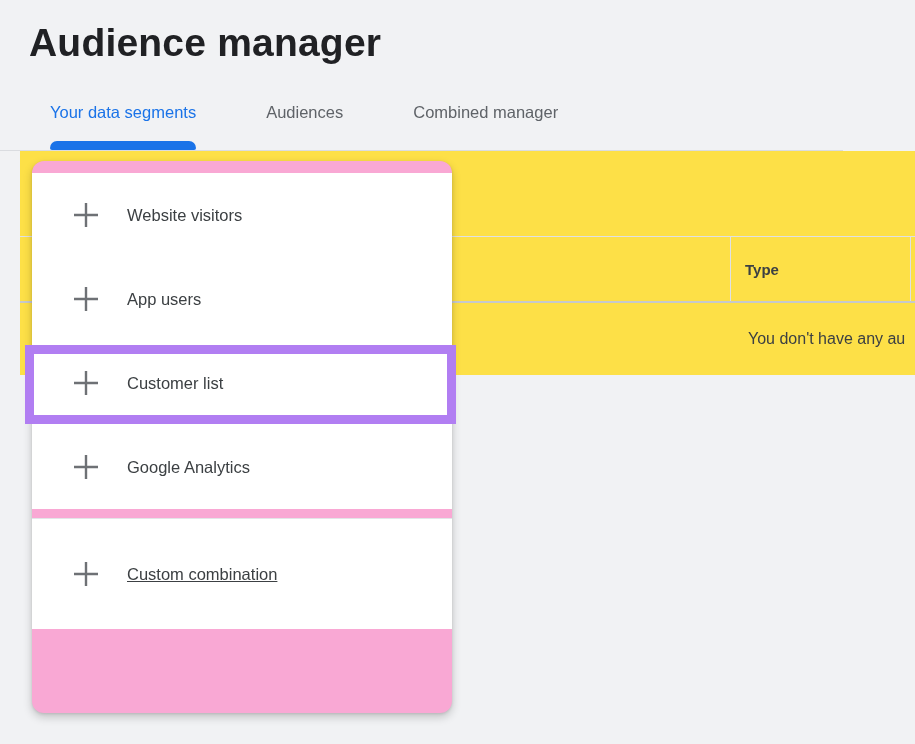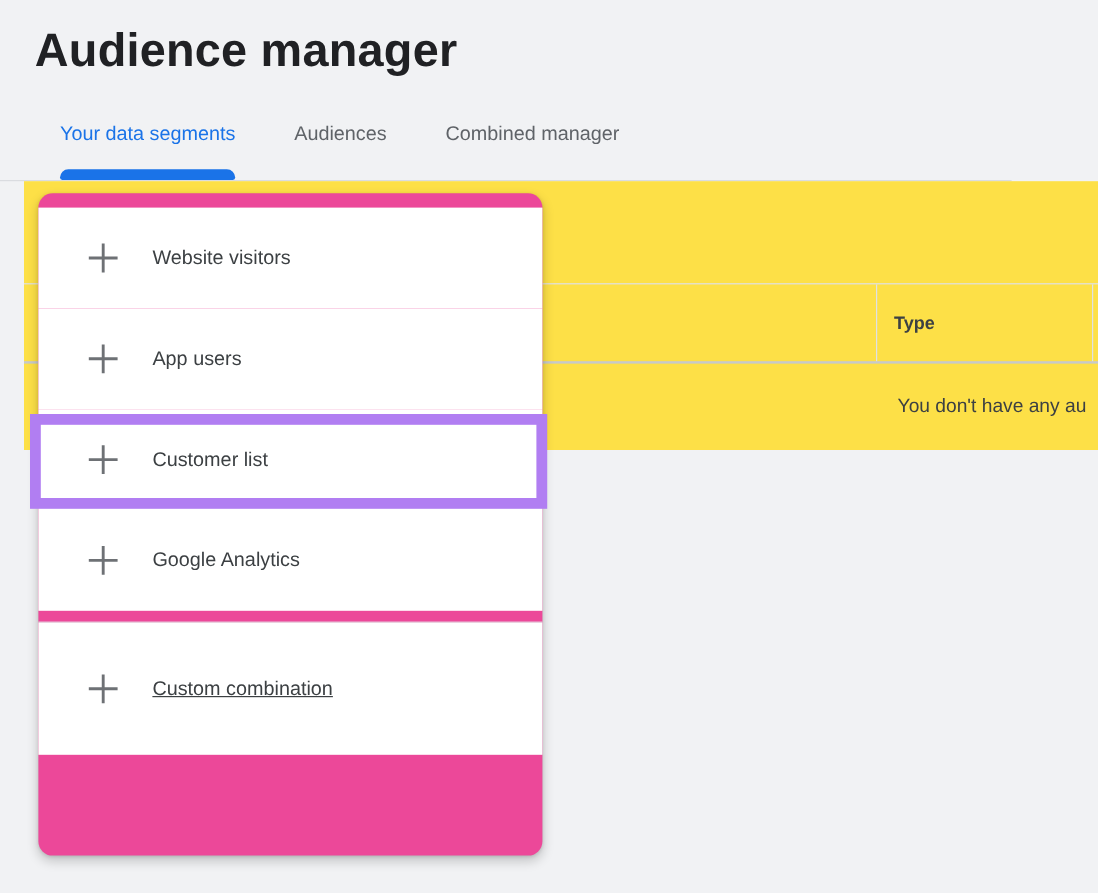--- a/index.html
+++ b/index.html
@@ -16,21 +16,21 @@
   .page-title {
     position: absolute; left: 29px; top: 21px;
     font-size: 39px; font-weight: 700; color: #202124;
     letter-spacing: 0.2px;
   }
   .tabbar {
     position: absolute; left: 0; top: 90px;
     width: 843px; height: 61px;
     box-sizing: border-box;
     border-bottom: 1px solid #dadce0;
-    display: flex; column-gap: 49px;
+    display: flex; column-gap: 70px;
     padding-left: 50px;
   }
   .tab {
     position: relative;
     padding-top: 13px;
     font-size: 16.5px; font-weight: 500;
     color: #5f6368;
     white-space: nowrap;
     cursor: pointer;
   }
@@ -73,21 +73,21 @@
     display: flex; align-items: center;
     font-size: 16px; color: #3c4043;
     white-space: nowrap;
   }
 
   
   .dropdown-menu {
     position: absolute; left: 32px; top: 161px;
     width: 420px; height: 552px;
     box-sizing: border-box;
-    background: #ec4899;
+    background: #f9a8d4;
     border-radius: 12px;
     box-shadow: 0 4px 10px rgba(0,0,0,0.20), 0 1px 3px rgba(0,0,0,0.10);
     padding-top: 12px;
     z-index: 3;
   }
   .menu-item {
     height: 84px;
     display: flex; align-items: center;
     padding-left: 39px;
     cursor: pointer;

